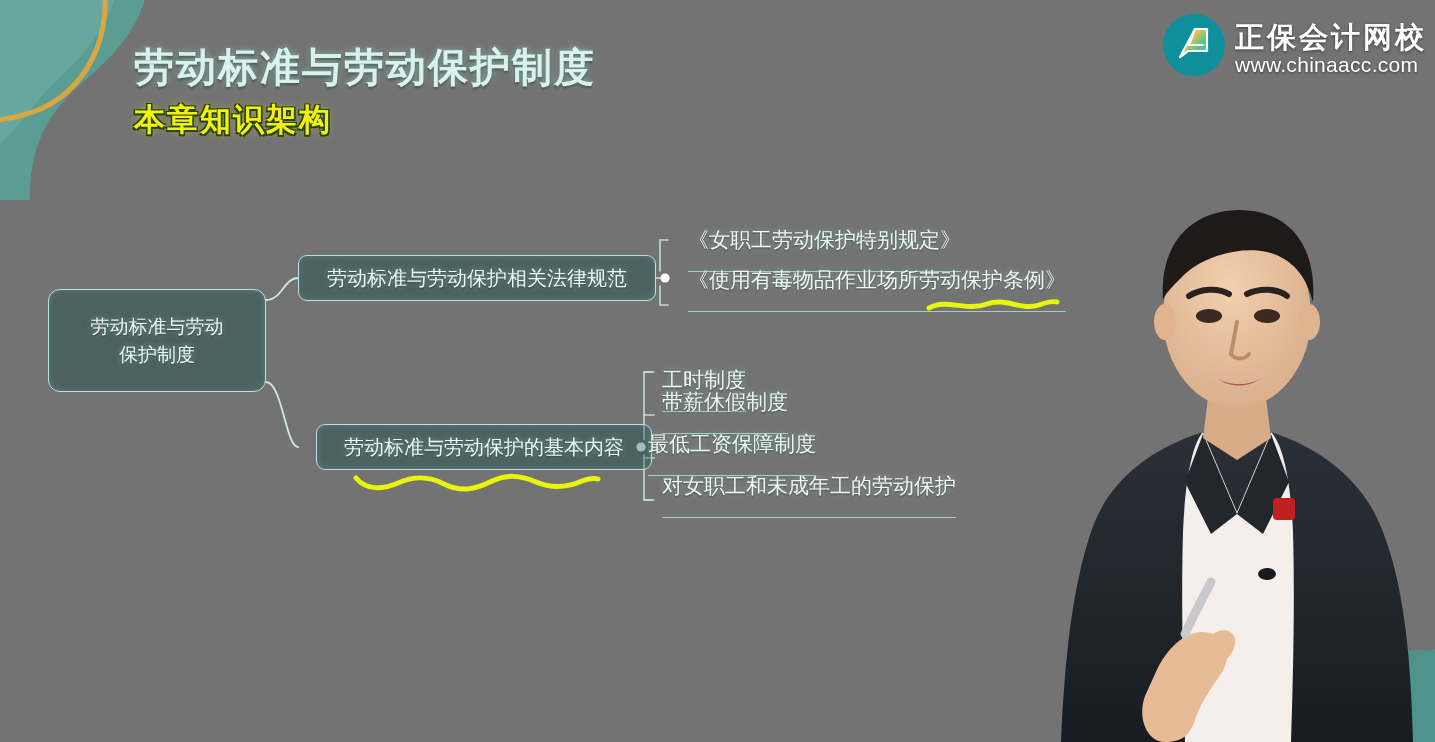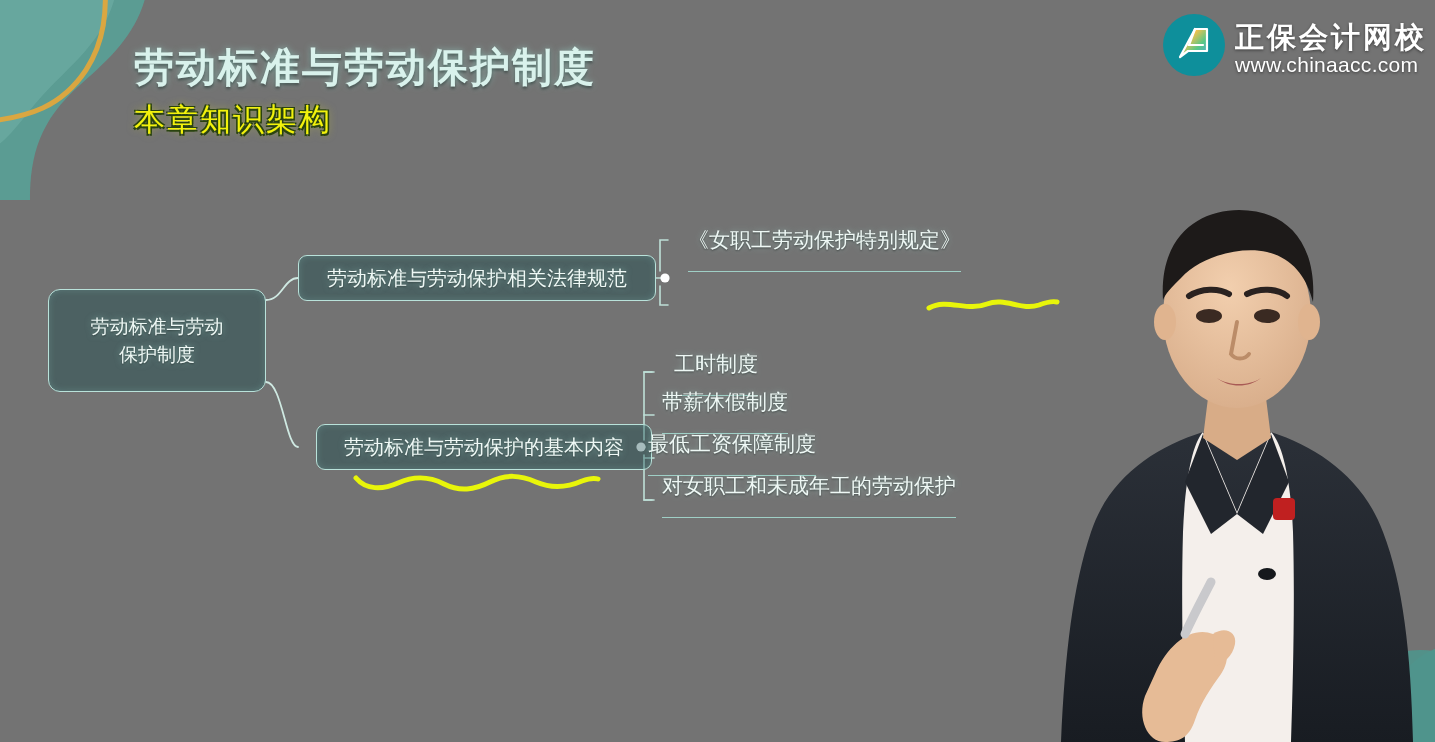--- a/index.html
+++ b/index.html
@@ -35,21 +35,21 @@
     font-size: 40px;
     font-weight: bold;
     letter-spacing: 2px;
     color: #d9f2ec;
     text-shadow: 0 0 6px rgba(160,235,220,.55), 0 2px 3px rgba(0,0,0,.55);
     line-height: 1.15;
   }
   .sub-title {
     margin-top: 12px;
     font-size: 31px;
-    font-weight: normal;
+    font-weight: bold;
     letter-spacing: 2px;
     color: #f2f20c;
     text-shadow:
       -1.5px -1.5px 0 #2a4310, 1.5px -1.5px 0 #2a4310,
       -1.5px  1.5px 0 #2a4310, 1.5px  1.5px 0 #2a4310,
       0 0 9px rgba(240,240,20,.5);
     line-height: 1.15;
   }
 
   
@@ -240,22 +240,23 @@
     </div>
 
     <div class="node node-b1">
       <span>劳动标准与劳动保护相关法律规范</span>
     </div>
     <div class="node node-b2">
       <span>劳动标准与劳动保护的基本内容</span>
     </div>
 
     <div class="leaf" style="left:688px; top:226px;">《女职工劳动保护特别规定》</div>
-
-    <div class="leaf" style="left:662px; top:350px;margin-left:12px;">工时制度</div>
+    <div class="leaf" style="left:688px; top:266px;">《使用有毒物品作业场所劳动保护条例》</div>
+
+    <div class="leaf" style="left:662px; top:366px;">工时制度</div>
     <div class="leaf" style="left:662px; top:388px;">带薪休假制度</div>
     <div class="leaf" style="left:648px; top:430px;">最低工资保障制度</div>
     <div class="leaf" style="left:662px; top:472px;">对女职工和未成年工的劳动保护</div>
   </div>
 
   <svg class="squiggle" style="left:925px; top:292px;" width="135" height="26" viewBox="0 0 135 26">
     <path d="M 4 16 C 22 6, 42 20, 62 12 C 80 5, 96 19, 114 13 C 122 10, 128 9, 132 10" fill="none" stroke="#e8f50a" stroke-width="5" stroke-linecap="round"></path>
   </svg>
 
   <svg class="squiggle" style="left:352px; top:468px;" width="250" height="28" viewBox="0 0 250 28">

